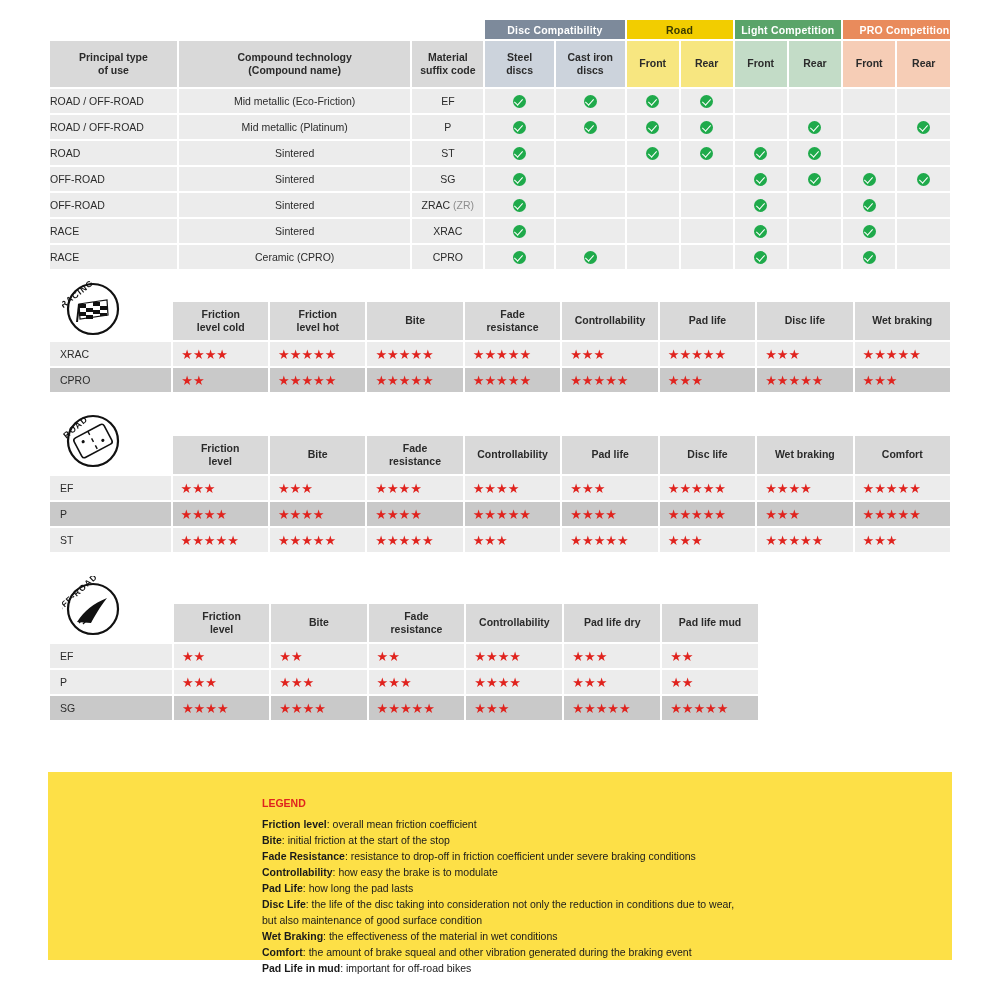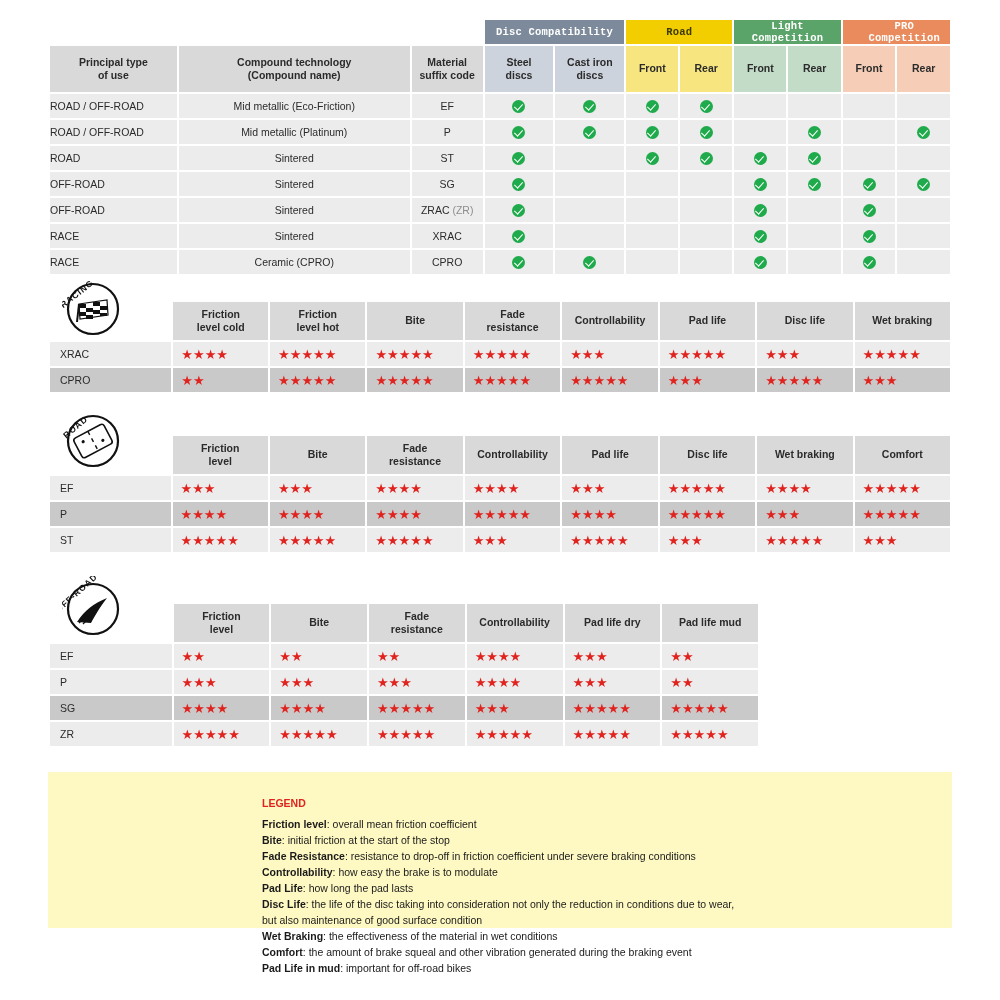--- a/index.html
+++ b/index.html
@@ -23,21 +23,20 @@
   }
   .compat td, .compat th { padding: 0; margin: 0; }
   .grp {
     height: 19px;
     text-align: center;
     vertical-align: middle;
     font-size: 10.5px;
     font-weight: bold;
     color: #ffffff;
     letter-spacing: .2px;
-    font-family: Liberation Mono, monospace;
   }
   .grp.disc { background: #7d8a9b; }
   .grp.road { background: #f2cd00; color: #3a3a00; }
   .grp.lightc { background: #5aa469; }
   .grp.proc { background: #e98b5c; padding-left: 16px; }
   .hcell {
     height: 46px;
     text-align: center;
     vertical-align: middle;
     font-weight: bold;
@@ -123,22 +122,22 @@
   .badge {
     position: absolute;
     width: 62px; height: 62px;
   }
   .badge svg { display: block; }
 
   
   .legend {
     position: absolute;
     left: 48px; top: 772px;
-    width: 904px; height: 156px;
-    background: #fef9c3;
+    width: 904px; height: 188px;
+    background: #fde047;
   }
   .legend-inner {
     position: absolute;
     left: 214px; top: 24px;
     right: 20px;
     font-size: 10.5px;
     line-height: 1.52;
     color: #1a1a1a;
   }
   .legend-title {
@@ -484,29 +483,20 @@
         </tr>
         <tr class="alt">
           <td class="rname">SG</td>
           <td class="rstars"><span class="star">★★★★</span></td>
           <td class="rstars"><span class="star">★★★★</span></td>
           <td class="rstars"><span class="star">★★★★★</span></td>
           <td class="rstars"><span class="star">★★★</span></td>
           <td class="rstars"><span class="star">★★★★★</span></td>
           <td class="rstars"><span class="star">★★★★★</span></td>
         </tr>
-        <tr>
-          <td class="rname">ZR</td>
-          <td class="rstars"><span class="star">★★★★★</span></td>
-          <td class="rstars"><span class="star">★★★★★</span></td>
-          <td class="rstars"><span class="star">★★★★★</span></td>
-          <td class="rstars"><span class="star">★★★★★</span></td>
-          <td class="rstars"><span class="star">★★★★★</span></td>
-          <td class="rstars"><span class="star">★★★★★</span></td>
-        </tr>
       </tbody>
   </table>
 
   <div class="legend">
     <div class="legend-inner">
       <div class="legend-title">LEGEND</div>
       <div id="legend-list">
           <div><b>Friction level</b><span>: overall mean friction coefficient</span></div>
           <div><b>Bite</b><span>: initial friction at the start of the stop</span></div>
           <div><b>Fade Resistance</b><span>: resistance to drop-off in friction coefficient under severe braking conditions</span></div>

